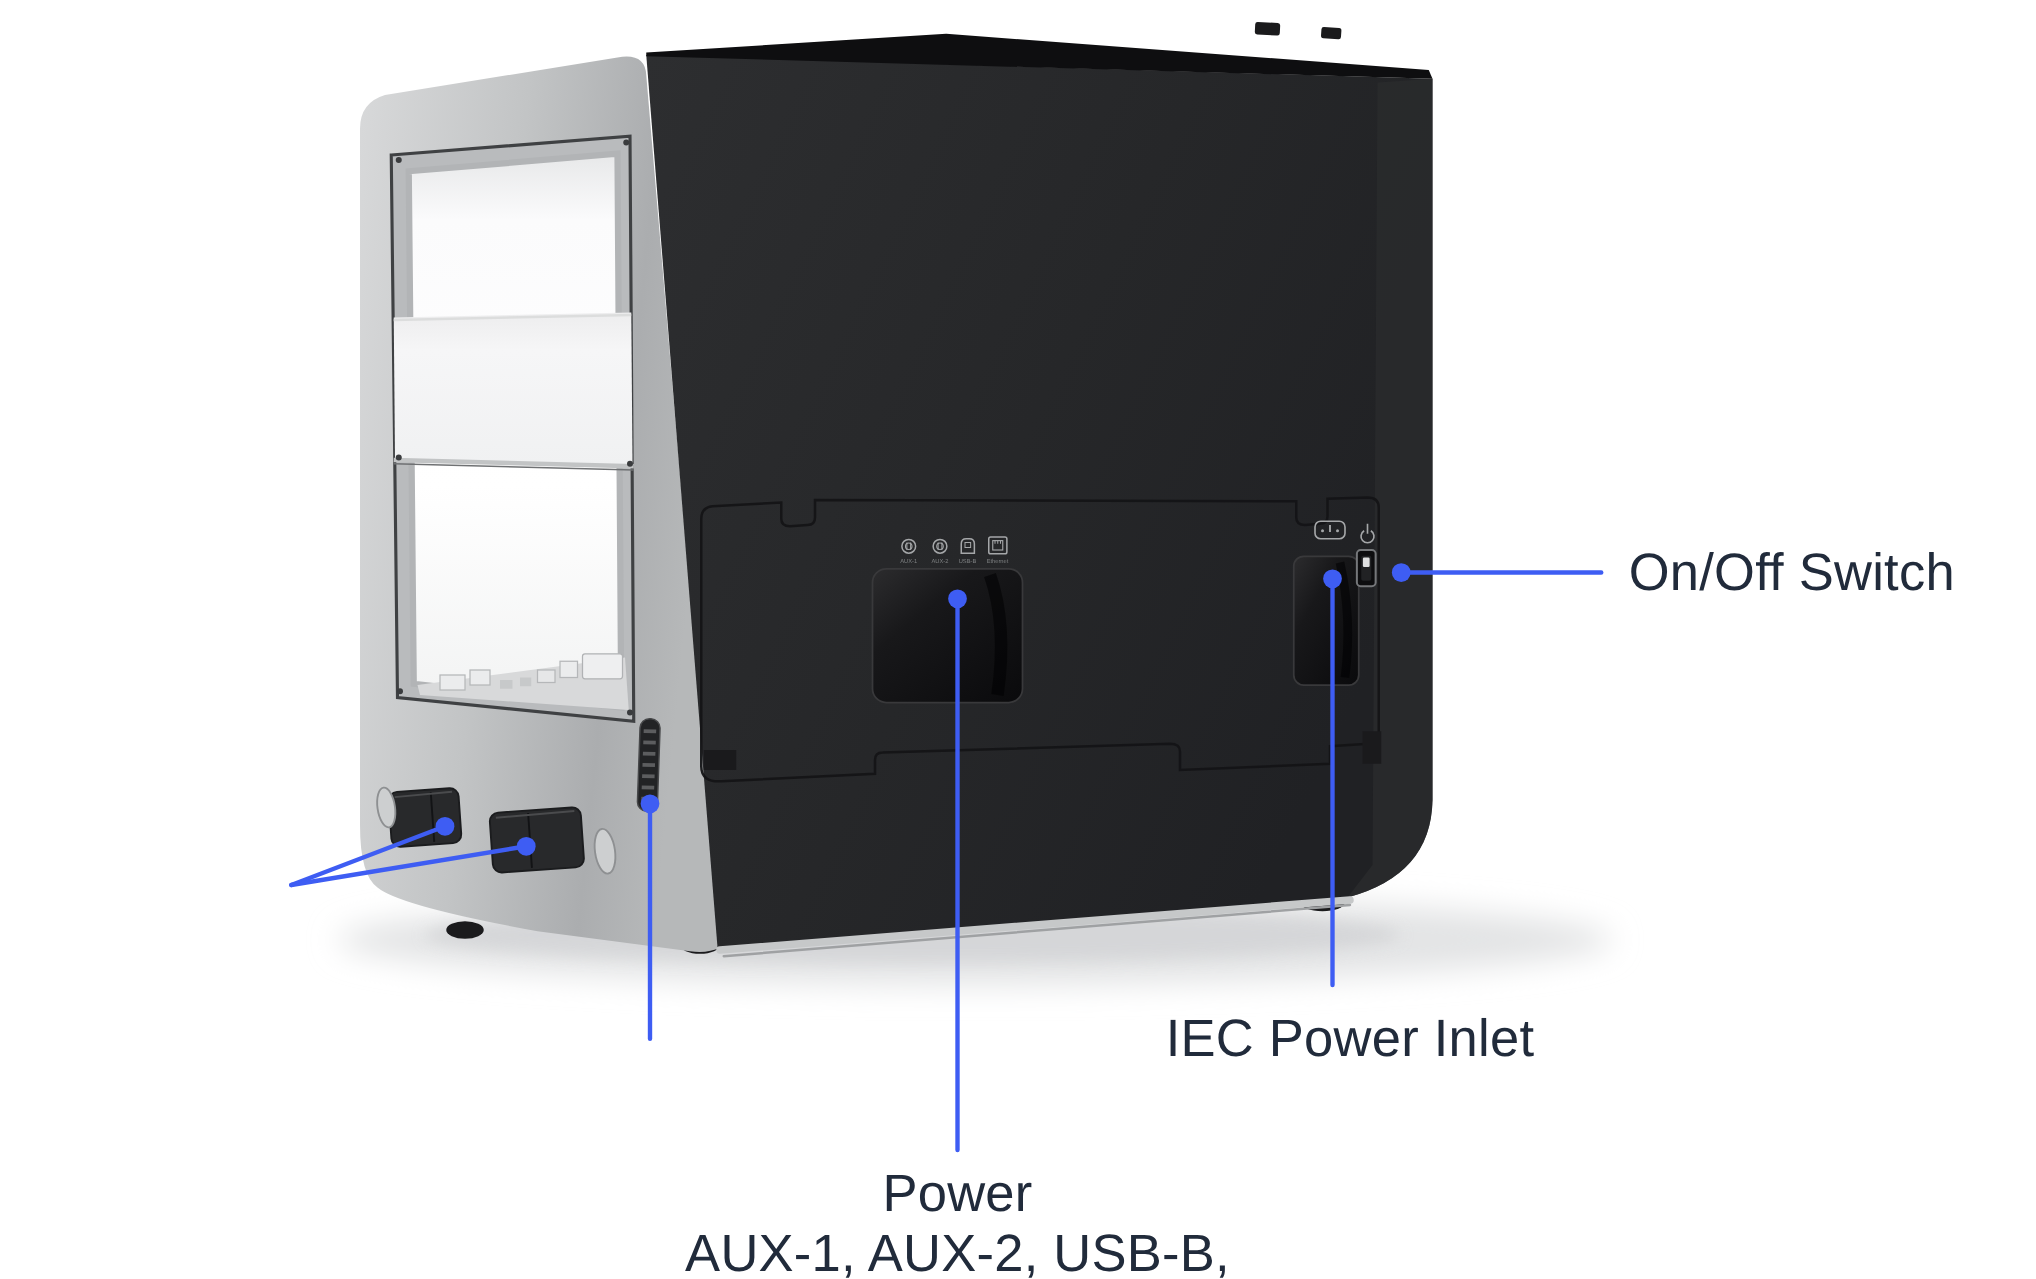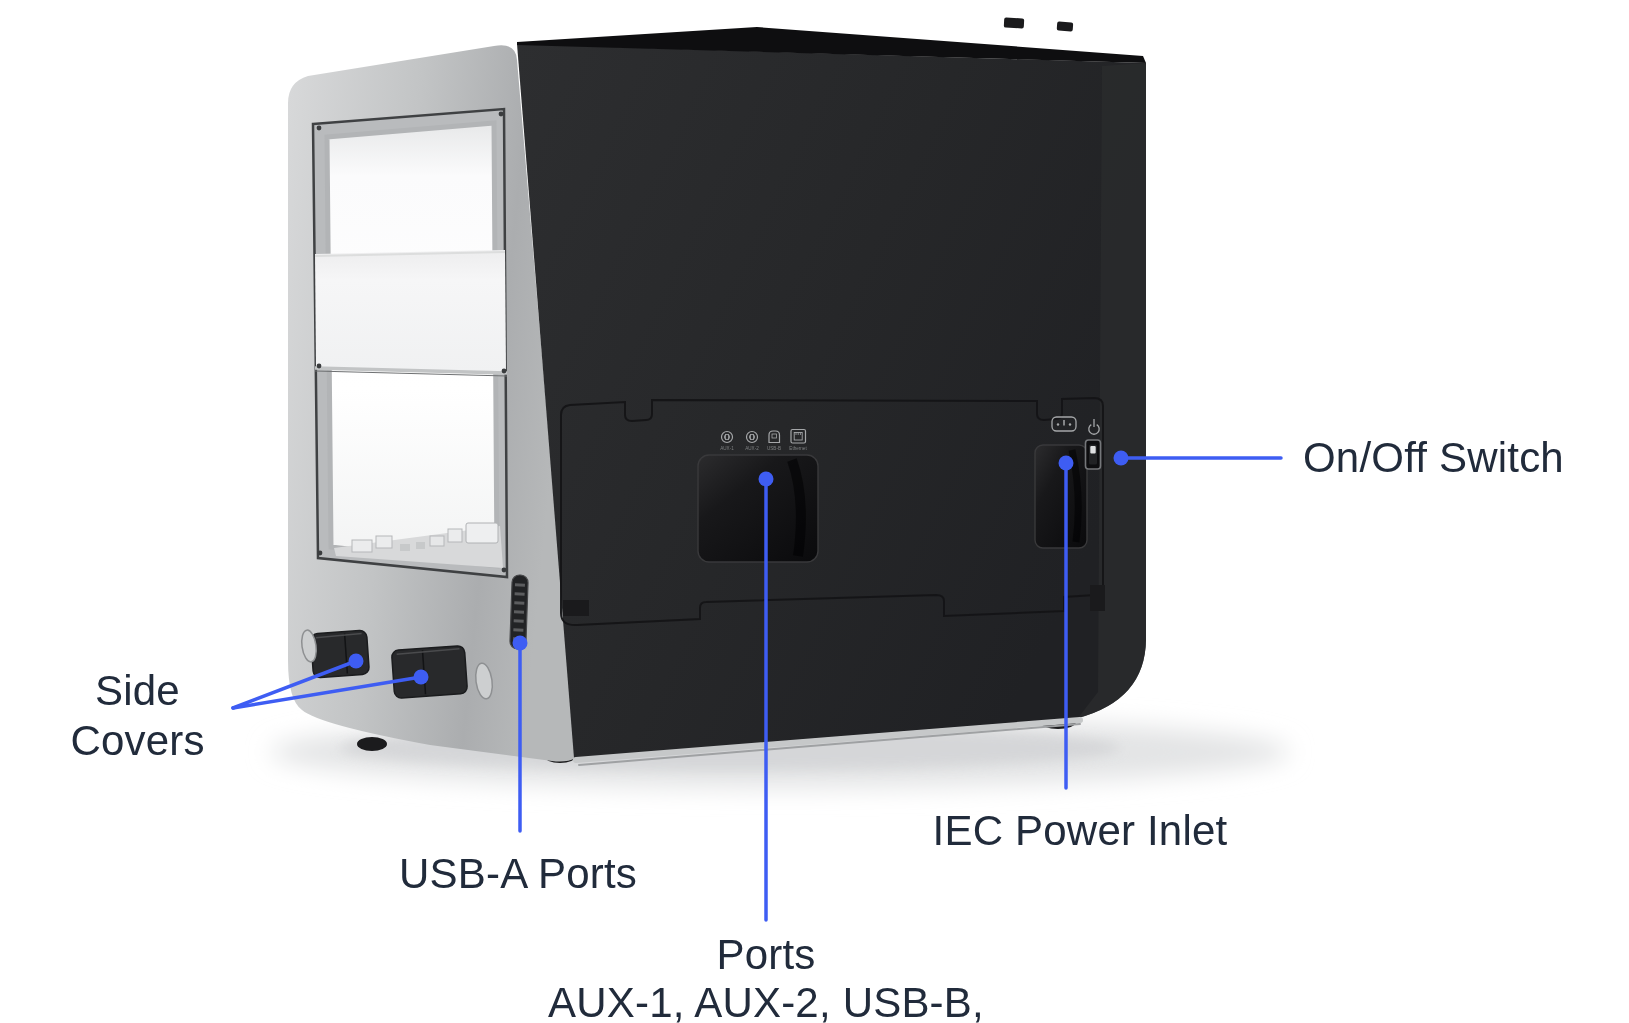--- a/index.html
+++ b/index.html
@@ -244,24 +244,22 @@
     <g>
       <path class="co-line" d="M 1066 467 L 1066 788"></path>
       <circle class="co-dot" cx="1066" cy="463" r="7.5"></circle>
     </g>
     <g>
       <path class="co-line" d="M 1125 458 L 1281 458"></path>
       <circle class="co-dot" cx="1121" cy="458" r="7.5"></circle>
     </g>
   </svg>
 
-  <div class="callout-label center" style="left:40px;top:666px;width:195px;">Side Covers</div>
-
-  <div class="callout-label center" style="left:368px;top:849px;width:300px;">USB-A Ports</div>
-
-  <div class="callout-label center" style="left:466px;top:930px;width:600px;">Ports</div>
+
+
+  <div class="callout-label center" style="left:466px;top:930px;width:600px;">Power</div>
 
   <div class="callout-label center" style="left:466px;top:978px;width:600px;">AUX-1, AUX-2, USB-B, Ethernet</div>
 
   <div class="callout-label center" style="left:880px;top:806px;width:400px;text-align:center;">IEC Power Inlet</div>
 
   <div class="callout-label" style="left:1303px;top:433px;width:330px;">On/Off Switch</div>
 </div>
 
 </body></html>

